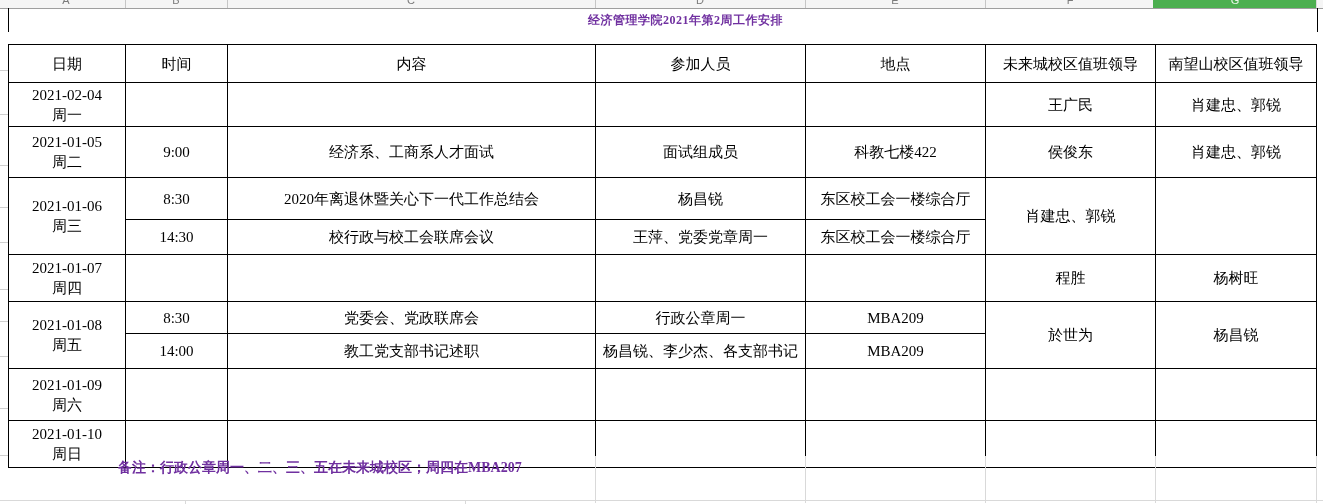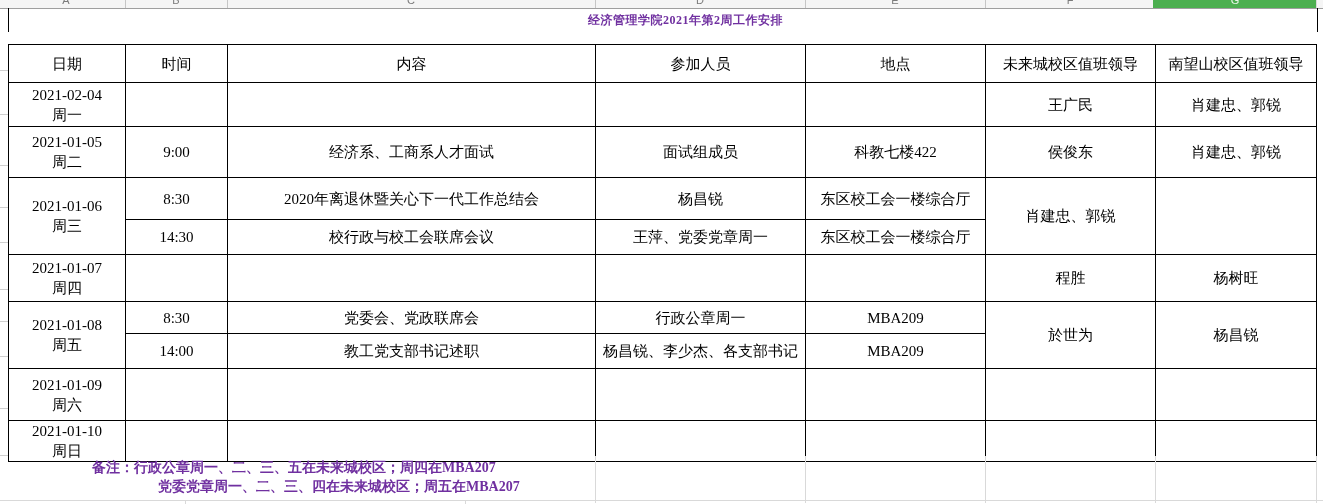--- a/index.html
+++ b/index.html
@@ -51,21 +51,21 @@
     overflow:hidden;white-space:nowrap;
     line-height:20px;
   }
   #sched thead tr{height:38px;}
   .c-date div{line-height:20px;}
   
   #notes{
     position:absolute;left:0;top:458px;width:1323px;
     font-size:14px;font-weight:bold;line-height:19px;
   }
-  #notes .l1{padding-left:92px;}
+  #notes .l1{padding-left:118px;}
   #notes .l2{padding-left:158px;}
   
   .grid{position:absolute;background:#d9d9d9;}
   .tick{position:absolute;background:#cfcfcf;}
   .title-border{position:absolute;background:#000;}
 </style>
 </head>
 <body>
 
 <div id="canvas">
@@ -194,38 +194,37 @@
             <div>2021-01-09</div>
             <div>周六</div>
           </td>
           <td></td>
           <td></td>
           <td></td>
           <td></td>
           <td rowspan="1"></td>
           <td rowspan="1"></td>
         </tr>
-        <tr style="height:41px">
+        <tr style="height:47px">
           <td class="c-date" rowspan="1">
             <div>2021-01-10</div>
             <div>周日</div>
           </td>
           <td></td>
           <td></td>
           <td></td>
           <td></td>
           <td rowspan="1"></td>
           <td rowspan="1"></td>
         </tr>
       </tbody>
   </table>
 
   <div id="notes" style="color: rgb(112, 48, 160);">
     <div class="l1">备注：行政公章周一、二、三、五在未来城校区；周四在MBA207</div>
-    <div class="l2">党委党章周一、二、三、四在未来城校区；周五在MBA207</div>
   </div>
 
   <div id="faint-grids">
       <div class="tick" style="left:0;top:70px;width:8px;height:1px;"></div>
       <div class="tick" style="left:0;top:114px;width:8px;height:1px;"></div>
       <div class="tick" style="left:0;top:165px;width:8px;height:1px;"></div>
       <div class="tick" style="left:0;top:207px;width:8px;height:1px;"></div>
       <div class="tick" style="left:0;top:242px;width:8px;height:1px;"></div>
       <div class="tick" style="left:0;top:289px;width:8px;height:1px;"></div>
       <div class="tick" style="left:0;top:321px;width:8px;height:1px;"></div>

